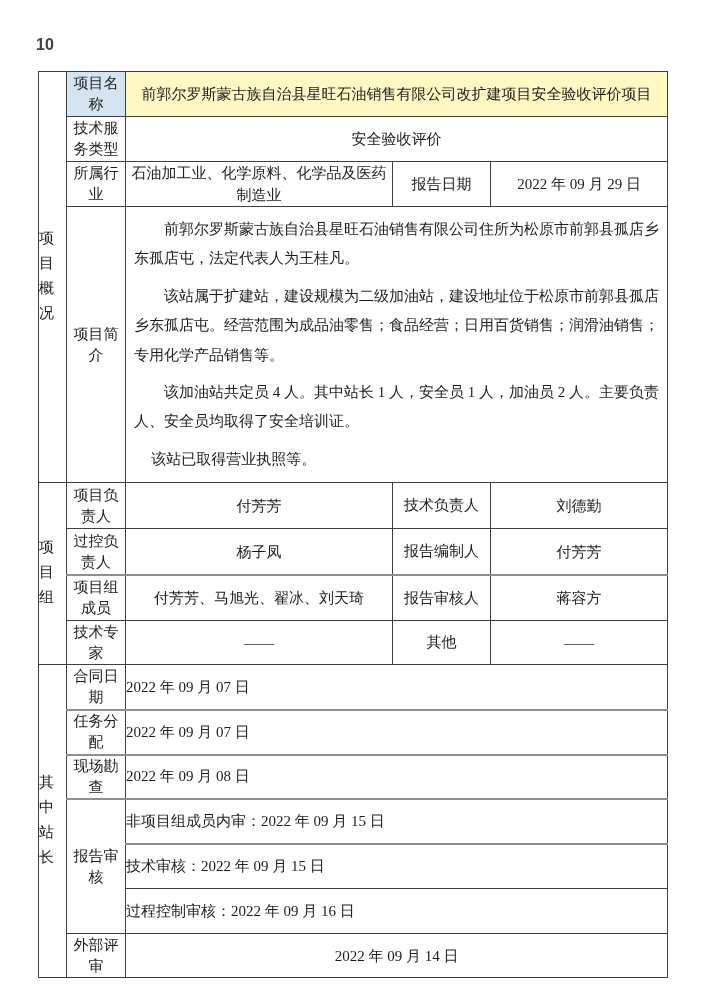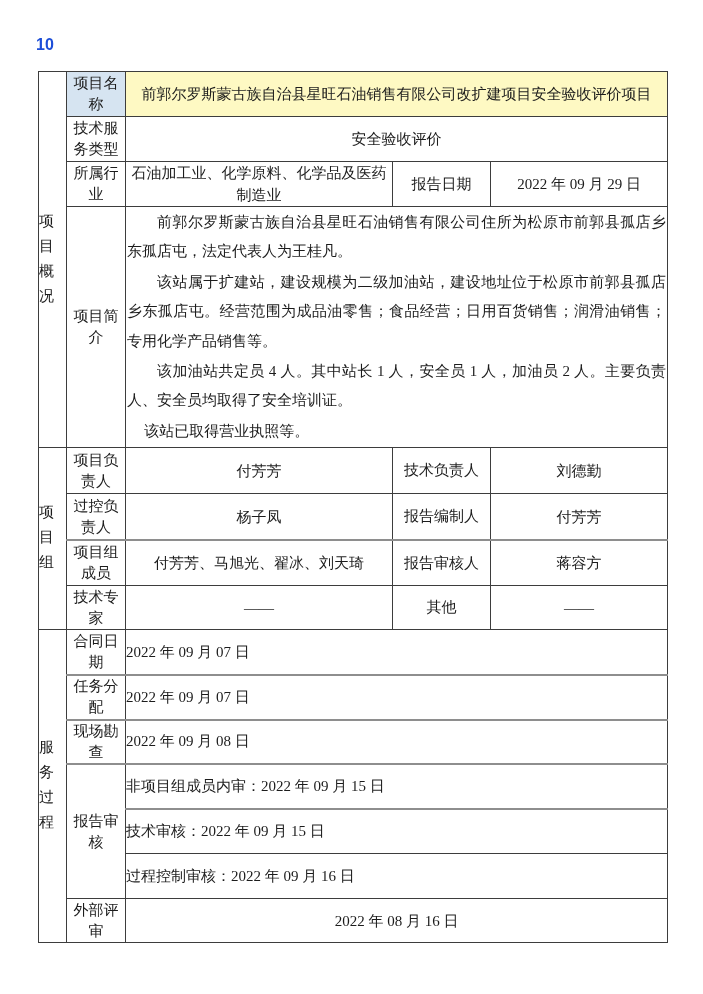--- a/index.html
+++ b/index.html
@@ -7,21 +7,21 @@
     width: 703px; height: 994px;
     background: #ffffff;
     font-family: "Liberation Serif", "DejaVu Serif", serif;
     color: #1c1c1c;
     position: relative;
     overflow: hidden;
   }
   .page-number {
     position: absolute; left: 36px; top: 36px;
     font-family: "Liberation Sans", "DejaVu Sans", sans-serif;
-    font-weight: bold; font-size: 16px; color: #1d4ed8;
+    font-weight: bold; font-size: 16px; color: #404040;
   }
   table.doc {
     position: absolute; left: 38px; top: 71px;
     width: 629px;
     border-collapse: collapse;
     table-layout: fixed;
     font-size: 15px;
   }
   table.doc td {
     border: 1px solid #3d3d3d;
@@ -41,21 +41,21 @@
     text-align: center;
     line-height: 21px;
     padding: 2px 7px;
   }
   
   td.lbl2 { text-align: center; padding: 2px 4px; line-height: 21px; }
   td.val { text-align: center; padding: 2px 6px; line-height: 22px; }
   td.val-left { text-align: left; padding: 2px 6px 2px 9px; }
   td.brief { padding: 5px 10px 5px 8px; vertical-align: top; }
   td.brief p {
-    margin: 1px;
+    margin: 8px;
     text-align: justify;
     text-indent: 2em;
     line-height: 29.4px;
     font-size: 15px;
   }
   td.brief p.short-indent { text-indent: 1.15em; }
   tr.bt-thick > td { border-top: 2px solid #8e8e8e; }
   
   tr.h45 { height: 45px; } tr.h46 { height: 46px; } tr.h47 { height: 33px; }
   tr.h44 { height: 44px; margin-left: 30px; } tr.h237 { height: 237px; }
@@ -121,21 +121,21 @@
         <td class="val">蒋容方</td>
       </tr>
       <tr class="h44">
         <td class="lbl">技术专家</td>
         <td class="val">——</td>
         <td class="lbl2">其他</td>
         <td class="val">——</td>
       </tr>
 
       <tr class="h45">
-        <td class="sec" rowspan="7">服务过程</td>
+        <td class="sec" rowspan="7">其中站长</td>
         <td class="lbl">合同日期</td>
         <td class="val-left" colspan="3">2022 年 09 月 07 日</td>
       </tr>
       <tr class="h45 bt-thick">
         <td class="lbl">任务分配</td>
         <td class="val-left" colspan="3">2022 年 09 月 07 日</td>
       </tr>
       <tr class="h47 bt-thick">
         <td class="lbl">现场勘查</td>
         <td class="val-left" colspan="3">2022 年 09 月 08 日</td>
@@ -145,17 +145,17 @@
         <td class="val-left" colspan="3">非项目组成员内审：2022 年 09 月 15 日</td>
       </tr>
       <tr class="h45 bt-thick">
         <td class="val-left" colspan="3">技术审核：2022 年 09 月 15 日</td>
       </tr>
       <tr class="h45">
         <td class="val-left" colspan="3">过程控制审核：2022 年 09 月 16 日</td>
       </tr>
       <tr class="h44">
         <td class="lbl">外部评审</td>
-        <td class="val" colspan="3">2022 年 08 月 16 日</td>
+        <td class="val" colspan="3">2022 年 09 月 14 日</td>
       </tr>
     </tbody>
   </table>
 </div>
 
 </body></html>

